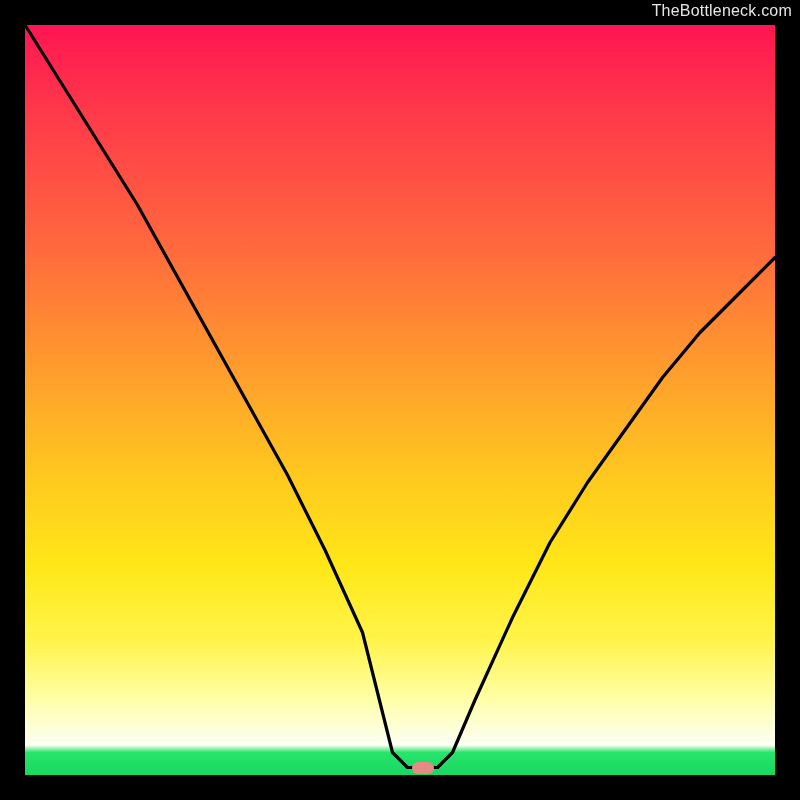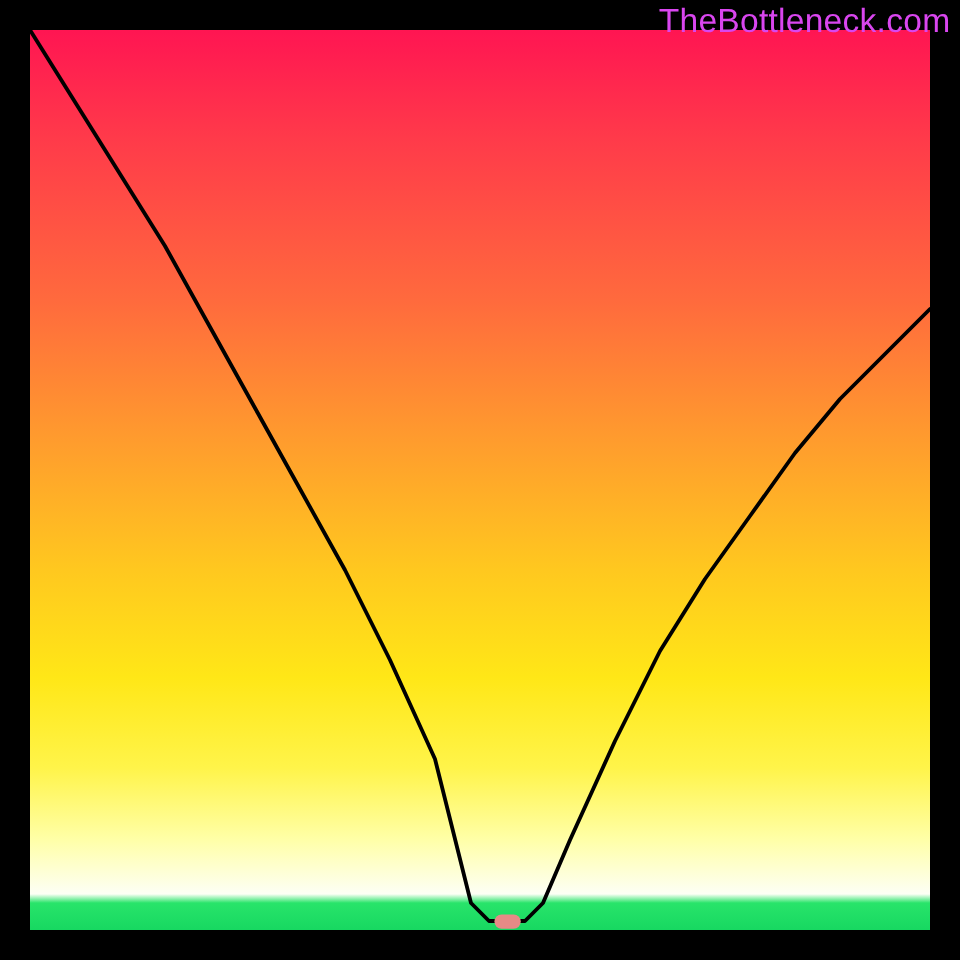--- a/index.html
+++ b/index.html
@@ -38,22 +38,22 @@
       #fdfff5 96%,
       #28e46a 97%,
       #17d861 100%
     );
   }
   .watermark {
     position: absolute;
     top: 2px;
     right: 8px;
     font-family: Arial, Helvetica, sans-serif;
-    font-size: 28px;
-    color: #d946ef;
+    font-size: 16px;
+    color: #e5e5e5;
     letter-spacing: 0.2px;
     user-select: none;
   }
   svg.curve {
     position: absolute;
     left: 25px;
     top: 25px;
     width: 750px;
     height: 750px;
     overflow: visible;

